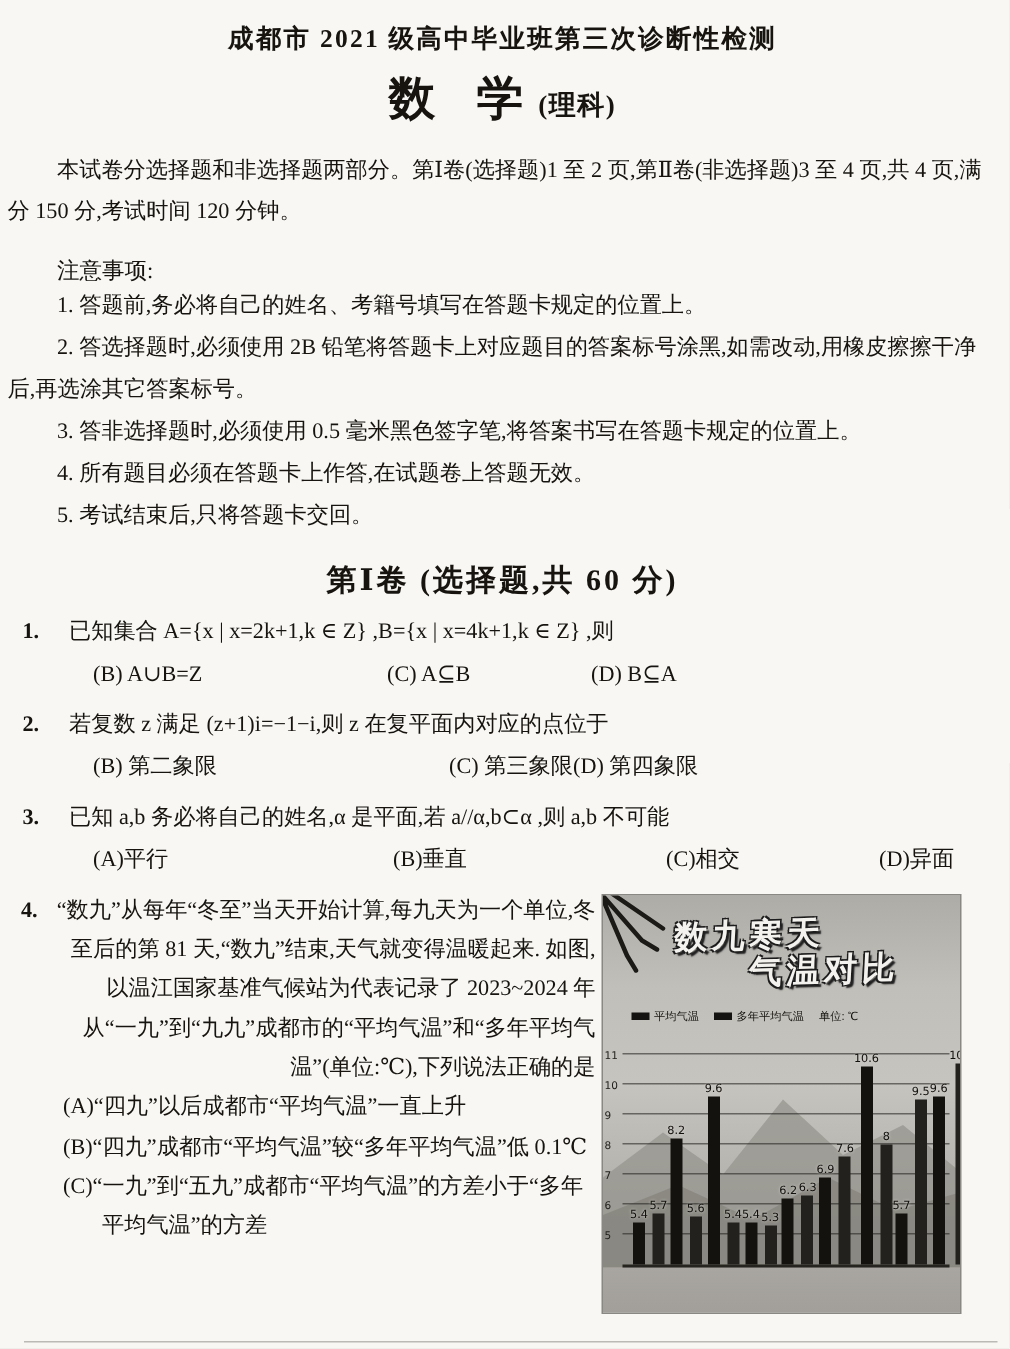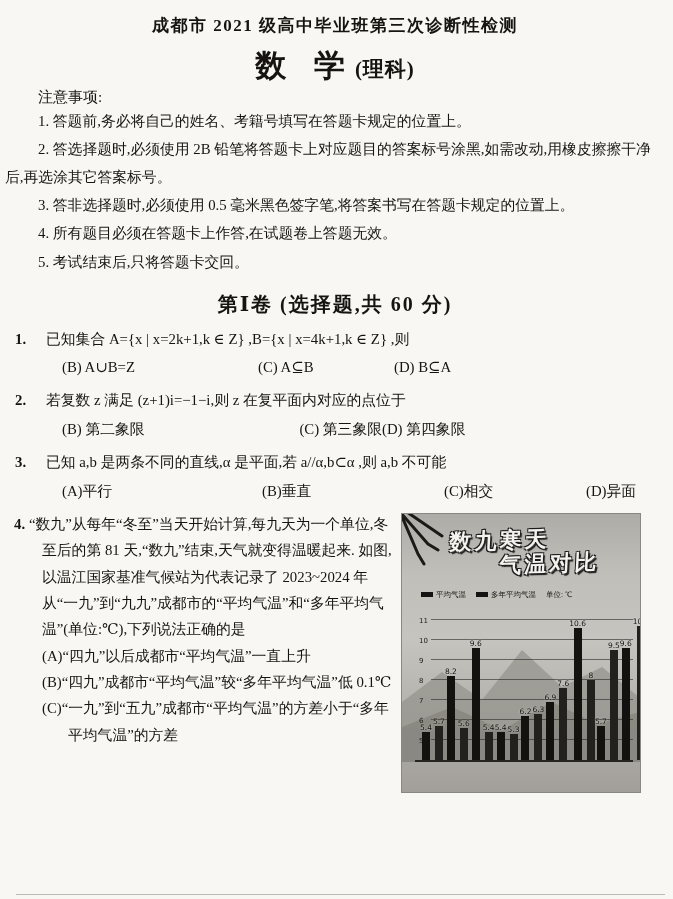--- a/index.html
+++ b/index.html
@@ -5,41 +5,41 @@
   html,body { margin:0; padding:0; background:#e8e7e4; }
   .page {
     width:673px; height:899px; margin:0 auto; position:relative; overflow:hidden;
     background:#f8f7f4; color:#17140f; box-sizing:border-box;
     font-family:"Liberation Serif","DejaVu Serif",serif;
     padding:14px 8px 0 5px;
   }
   .doc-header { text-align:center; font-size:17px; font-weight:bold; letter-spacing:1.5px; }
   .doc-title { text-align:center; margin-top:13px; line-height:1; }
   .doc-title .main { font-size:31px; font-weight:bold; letter-spacing:10px; }
-  .doc-title .sub  { font-size:21px; font-weight:bold; letter-spacing:1px; }
+  .doc-title .sub  { font-size:18px; font-weight:bold; letter-spacing:1px; }
   .intro { margin-top:20px; font-size:14.8px; line-height:1.85; text-indent:33px; }
   .notice-title { margin-top:7px; font-size:15px; font-weight:normal; text-indent:33px; }
   .notice-item { margin:0; font-size:14.8px; line-height:1.9; text-indent:33px; }
   .section-title { text-align:center; margin-top:15px; font-size:20px; font-weight:bold; letter-spacing:2px; }
   .directions { margin-top:13px; font-size:14.8px; line-height:1.7; padding-left:33px; text-indent:-33px; font-weight:bold; }
   .directions .norm { font-weight:normal; }
   .q { position:relative; margin-top:9px; font-size:14.8px; line-height:1.65; }
   .q-num { position:absolute; left:10px; top:0; font-weight:bold; }
   .q-body { margin-left:41px; }
   .opts { display:flex; margin-left:57px; margin-top:4px; }
   .opts .opt { flex:0 0 auto; }
   .opts.q1 .opt:nth-child(1){width:168px;} .opts.q1 .opt:nth-child(2){width:136px;margin-left:28px;} .opts.q1 .opt:nth-child(3){width:140px;}
   .opts.q2 .opt:nth-child(1){width:150px;} .opts.q2 .opt:nth-child(2){width:170px;text-align:right;} .opts.q2 .opt:nth-child(3){width:145px;}
   .opts.q3 { margin-left:57px; }
   .opts.q3 .opt:nth-child(1){width:200px;} .opts.q3 .opt:nth-child(2){width:182px;} .opts.q3 .opt:nth-child(3){width:142px;}
   
   .q4 { display:flex; margin-top:8px; font-size:14.8px; line-height:1.78; }
   .q4-left { width:392px; position:relative; flex:0 0 auto; }
   .q4-num { position:absolute; left:9px; top:0; font-weight:bold; }
-  .q4-stem { margin:0 0 0 37px; text-indent:-13px; }
+  .q4-stem { margin:0 0 0 37px; text-indent:-13px;text-align:right; }
   .q4-opt { margin:0 0 0 37px; padding-left:26px; text-indent:-26px; }
   
   .fig {
     width:238px; height:278px; margin-left:4px; margin-top:2px; position:relative; overflow:hidden; flex:0 0 auto;
     border:1px solid #8a8882;
     background:linear-gradient(180deg,#aeaca7 0%,#c1bfba 22%,#c6c4bf 45%,#b4b2ad 70%,#a29f9a 100%);
   }
   .fig-mountains { position:absolute; left:0; top:118px; width:238px; height:130px; }
   .fig-branch { position:absolute; left:-4px; top:-4px; width:70px; height:72px; }
   .fig-title { position:absolute; top:13px; left:0; right:0; transform:skewX(-5deg) rotate(-2deg); z-index:3; }
@@ -49,41 +49,42 @@
   }
   .fig-title .l1 { font-size:22px; text-align:center; padding-right:44px; }
   .fig-title .l2 { font-size:22px; text-align:center; padding-left:58px; }
   .fig-legend { position:absolute; top:74px; left:19px; right:4px; display:flex; align-items:center; z-index:3;
     font-size:7.5px; color:#16140f; font-family:Liberation Sans, sans-serif; white-space:nowrap; }
   .fig-legend .sw { width:12px; height:5px; background:#141311; margin-right:3px; flex:0 0 auto; }
   .fig-legend .lg-gap { width:10px; flex:0 0 auto; }
   .plot-wrap { position:absolute; left:13px; right:7px; top:96px; height:168px; z-index:2; }
   #plot-area { position:relative; height:150px; border-bottom:2px solid #26241f;
     display:flex; align-items:flex-end; justify-content:space-between; padding:0 5px; }
-  .gridline { position:absolute; left:16px; right:0; height:1px; background:rgba(42,40,36,.6); z-index:1; }
+  .gridline { position:absolute; left:0; right:0; height:1px; background:rgba(42,40,36,.6); z-index:1; }
   .ytick { position:absolute; left:-12px; top:-4px; font-size:7px; color:#23211d; font-family:"DejaVu Sans",sans-serif; }
   .bar-group { display:flex; align-items:flex-end; gap:1px; position:relative; z-index:2; }
   .bar-wrap { display:flex; flex-direction:column; align-items:center; justify-content:flex-end; }
   .bar-label { font-size:7.5px; line-height:1; margin-bottom:1px; color:#12100d;
     font-family:"DejaVu Sans",sans-serif; text-shadow:0 0 2px #d8d6d0; }
   .bar { width:8px; background:#14120f; }
   .bar.s1 { background:#23211d; }
   .scan-line { position:absolute; left:16px; right:8px; bottom:4px; height:1px; background:#bcbab4; }
 </style>
 </head>
 <body>
 
 <div class="page">
 
   <div class="doc-header">成都市 2021 级高中毕业班第三次诊断性检测</div>
 
   <div class="doc-title">
     <span class="main">数  学</span><span class="sub">(理科)</span>
   </div>
 
+  <p class="intro">本试卷分选择题和非选择题两部分。第Ⅰ卷(选择题)1 至 2 页,第Ⅱ卷(非选择题)3 至 4 页,共 4 页,满分 150 分,考试时间 120 分钟。</p>
 
   <div class="notice-title">注意事项:</div>
   <p class="notice-item">1. 答题前,务必将自己的姓名、考籍号填写在答题卡规定的位置上。</p>
   <p class="notice-item">2. 答选择题时,必须使用 2B 铅笔将答题卡上对应题目的答案标号涂黑,如需改动,用橡皮擦擦干净后,再选涂其它答案标号。</p>
   <p class="notice-item">3. 答非选择题时,必须使用 0.5 毫米黑色签字笔,将答案书写在答题卡规定的位置上。</p>
   <p class="notice-item">4. 所有题目必须在答题卡上作答,在试题卷上答题无效。</p>
   <p class="notice-item">5. 考试结束后,只将答题卡交回。</p>
 
   <div class="section-title">第Ⅰ卷  (选择题,共 60 分)</div>
 
@@ -103,21 +104,21 @@
     <div class="q-body">若复数 z 满足 (z+1)i=−1−i,则 z 在复平面内对应的点位于</div>
     <div class="opts q2">
       <span class="opt">(B) 第二象限</span>
       <span class="opt">(C) 第三象限</span>
       <span class="opt">(D) 第四象限</span>
     </div>
   </div>
 
   <div class="q">
     <span class="q-num">3.</span>
-    <div class="q-body">已知 a,b 是两条不同的直线,α 是平面,若 a//α,b⊂α ,则 a,b 不可能</div>
+    <div class="q-body">已知 a,b 务必将自己的姓名,α 是平面,若 a//α,b⊂α ,则 a,b 不可能</div>
     <div class="opts q3">
       <span class="opt">(A)平行</span>
       <span class="opt">(B)垂直</span>
       <span class="opt">(C)相交</span>
       <span class="opt">(D)异面</span>
     </div>
   </div>
 
   <div class="q4">
     <div class="q4-left">

